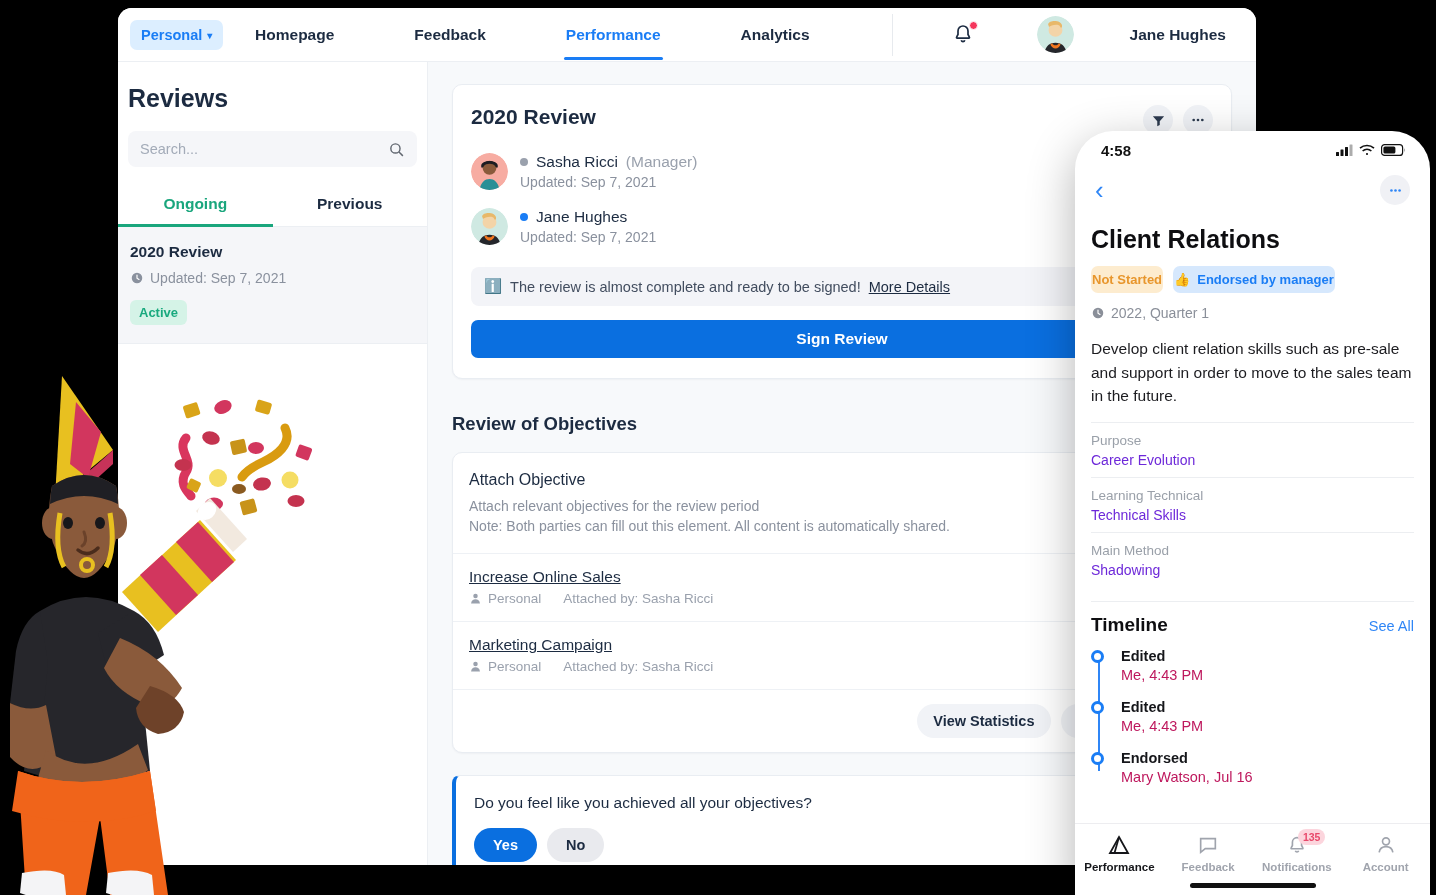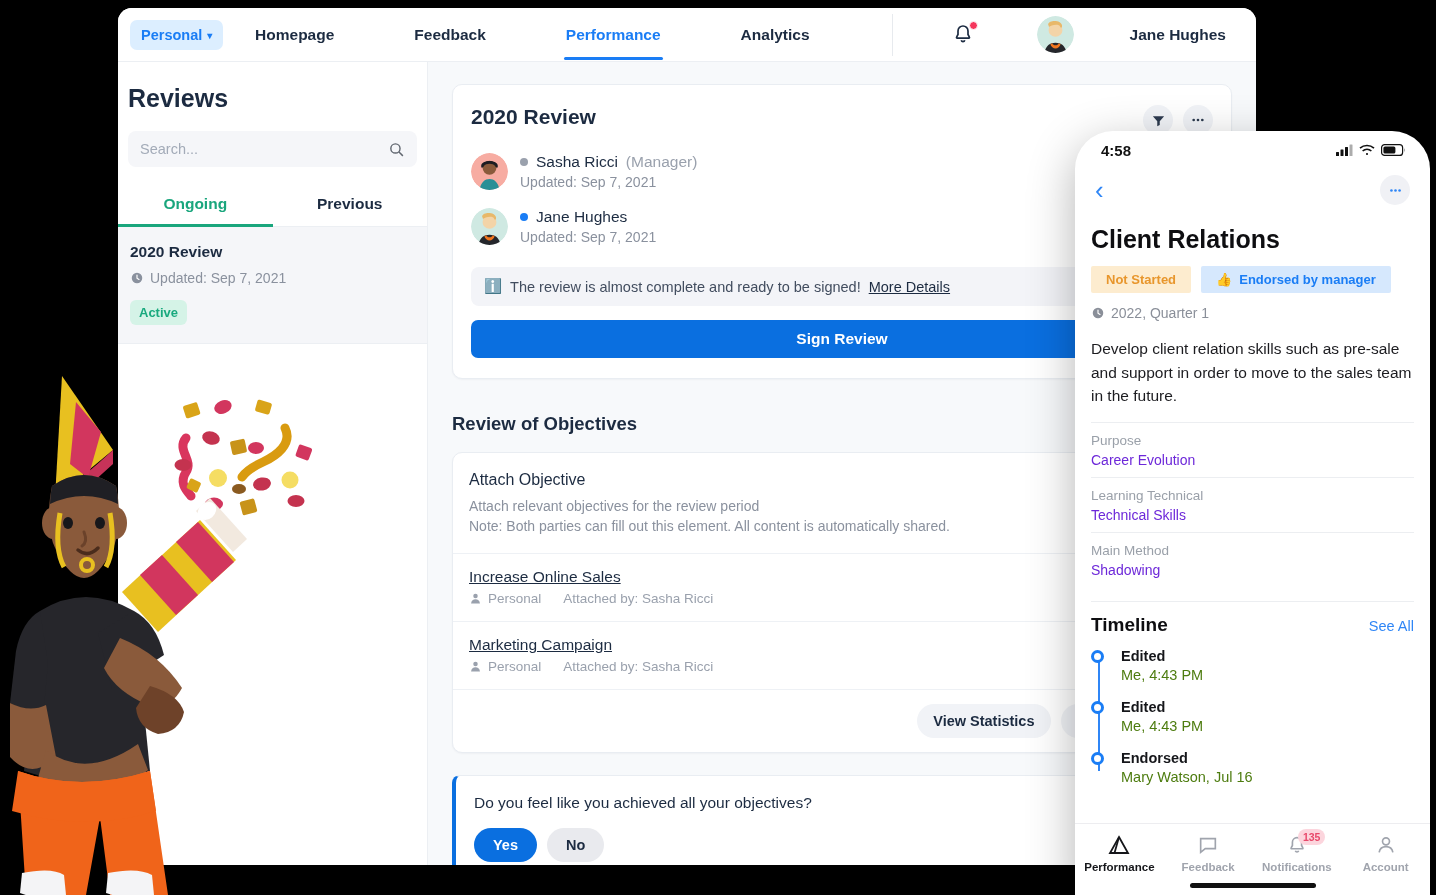--- a/index.html
+++ b/index.html
@@ -182,41 +182,41 @@
   .back-arrow { font-size: 26px; color: #2f86f6; cursor: pointer; line-height: 1; }
   .dots-circle {
     margin-left: auto; width: 30px; height: 30px; border-radius: 50%;
     background: #f0f1f5; display: flex; align-items: center; justify-content: center;
     cursor: pointer;
   }
   .ph-body { padding: 18px 16px 0; }
   .ph-title { font-size: 25px; font-weight: bold; color: #0e0e11; }
   .ph-badges { display: flex; gap: 10px; margin-top: 12px; align-items: center; }
   .bdg {
-    font-size: 13px; font-weight: bold; padding: 6px 15px; border-radius: 2px;
+    font-size: 13px; font-weight: bold; padding: 6px 1px; border-radius: 7px;
   }
   .bdg-warn { background: #fdeccf; color: #e8962c; }
   .bdg-info { background: #d6e8fd; color: #1a7df5; display: flex; align-items: center; gap: 7px; }
   .ph-quarter { display: flex; align-items: center; gap: 6px; margin-top: 12px; font-size: 14px; color: #8a8f99; }
   .ph-desc { margin-top: 16px; font-size: 15.5px; color: #1c1c20; line-height: 1.52; }
   .field { border-top: 1px solid #eceef1; padding: 10px 0 9px; }
   .field-label { font-size: 13.5px; color: #9aa0a9; }
   .field-value { font-size: 14px; color: #6d28d9; margin-top: 4px; }
   .tl-head { display: flex; align-items: baseline; margin-top: 14px; padding-top: 12px; border-top: 1px solid #eceef1; }
   .tl-title { font-size: 19px; font-weight: bold; color: #0e0e11; }
   .tl-all { margin-left: auto; font-size: 14.5px; color: #2f86f6; cursor: pointer; }
   .tl-list { position: relative; margin-top: 12px; padding-left: 30px; }
   .tl-line { position: absolute; left: 7px; top: 10px; bottom: 14px; width: 2px; background: #2f86f6; }
   .tl-item { position: relative; margin-bottom: 16px; }
   .tl-dot {
     position: absolute; left: -30px; top: 2px; width: 13px; height: 13px;
     border-radius: 50%; background: #fff; border: 3px solid #1a7df5;
   }
   .tl-act { font-size: 14.5px; font-weight: bold; color: #15161a; }
-  .tl-by { font-size: 14.5px; color: #4d7c0f; margin-top: 3px; }
+  .tl-by { font-size: 14.5px; color: #be185d; margin-top: 3px; }
   .tabbar {
     position: absolute; left: 0; right: 0; bottom: 0; height: 72px;
     background: #fff; border-top: 1px solid #ededf0;
     display: flex; align-items: flex-start; padding-top: 10px;
   }
   .tb-item {
     flex: 1; display: flex; flex-direction: column; align-items: center;
     gap: 5px; cursor: pointer; position: relative;
   }
   .tb-label { font-size: 11.5px; color: #a0a4ad; font-weight: bold; }

